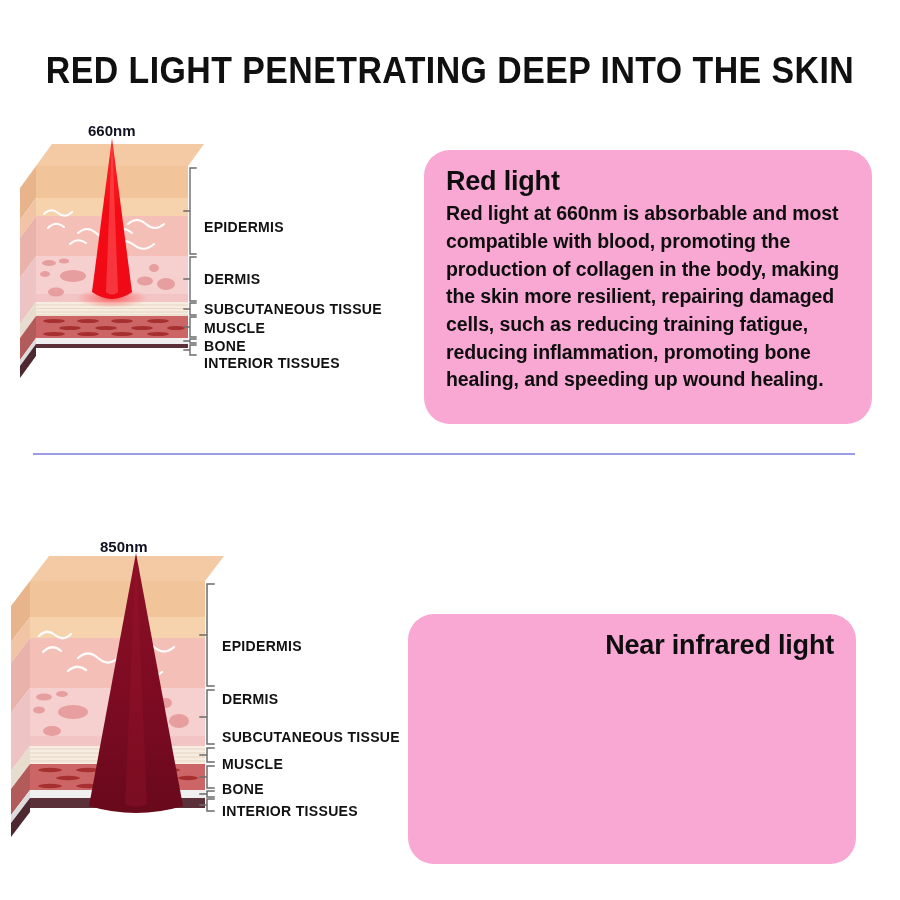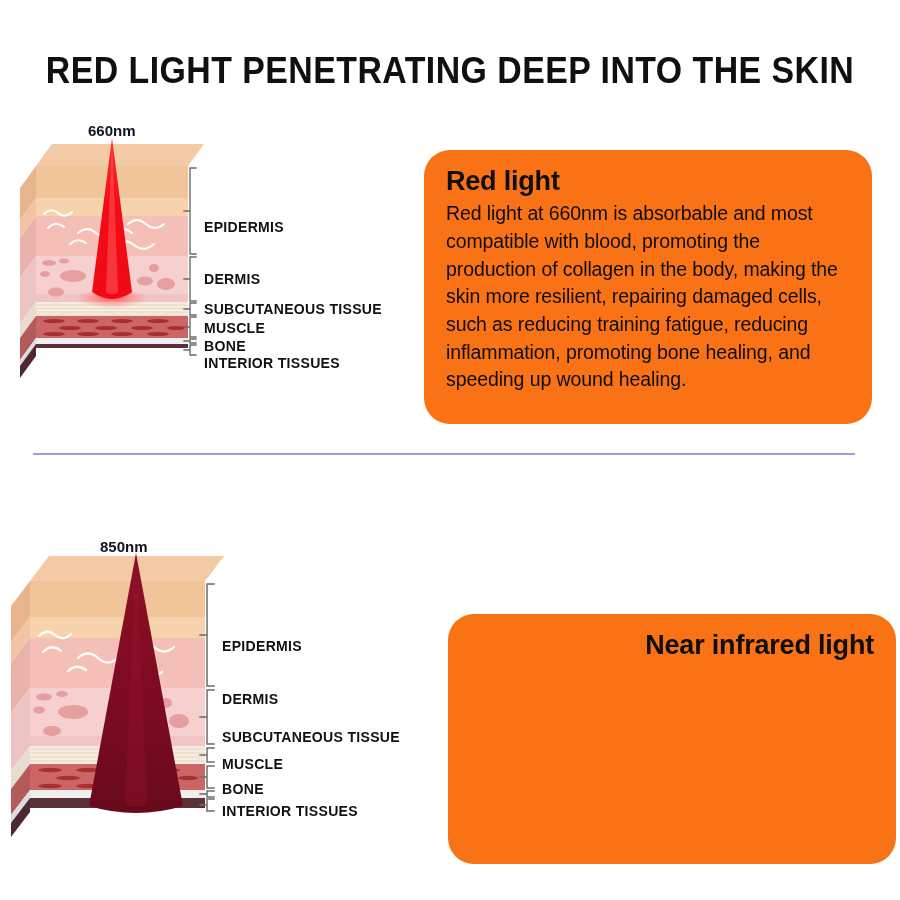--- a/index.html
+++ b/index.html
@@ -84,45 +84,46 @@
     color: #111111;
     white-space: nowrap;
     transform: scaleX(0.97);
     transform-origin: left center;
   }
 
   
   .info-card {
     position: absolute;
     border-radius: 26px;
-    background: #f97316;
+    background: #f9a8d4;
     box-sizing: border-box;
     padding: 16px 22px 18px 22px;
   }
   #card-red { left: 424px; top: 150px; width: 448px; height: 274px; }
-  #card-nir { left: 448px; top: 614px; width: 448px; height: 250px; }
+  #card-nir { left: 408px; top: 614px; width: 448px; height: 250px; }
 
   .card-heading {
     font-family: "Liberation Sans", sans-serif;
     font-weight: bold;
     font-size: 27px;
     color: #0e0e0e;
     margin: 0 0 4px 0;
     line-height: 1.12;
     letter-spacing: -0.2px;
   }
   #card-nir .card-heading { margin-bottom: 22px; }
 
   .card-body {
     font-family: "Liberation Sans", sans-serif;
     font-size: 19.5px;
     line-height: 1.42;
     color: #0e0e0e;
     margin: 0;
     letter-spacing: -0.1px;
+    font-weight: bold;
   }
 </style>
 </head>
 <body>
 
 <div class="page-title">RED LIGHT PENETRATING DEEP INTO THE SKIN</div>
 
 <div class="section" id="section-red">
 
   <div class="diagram" id="diagram-red">

